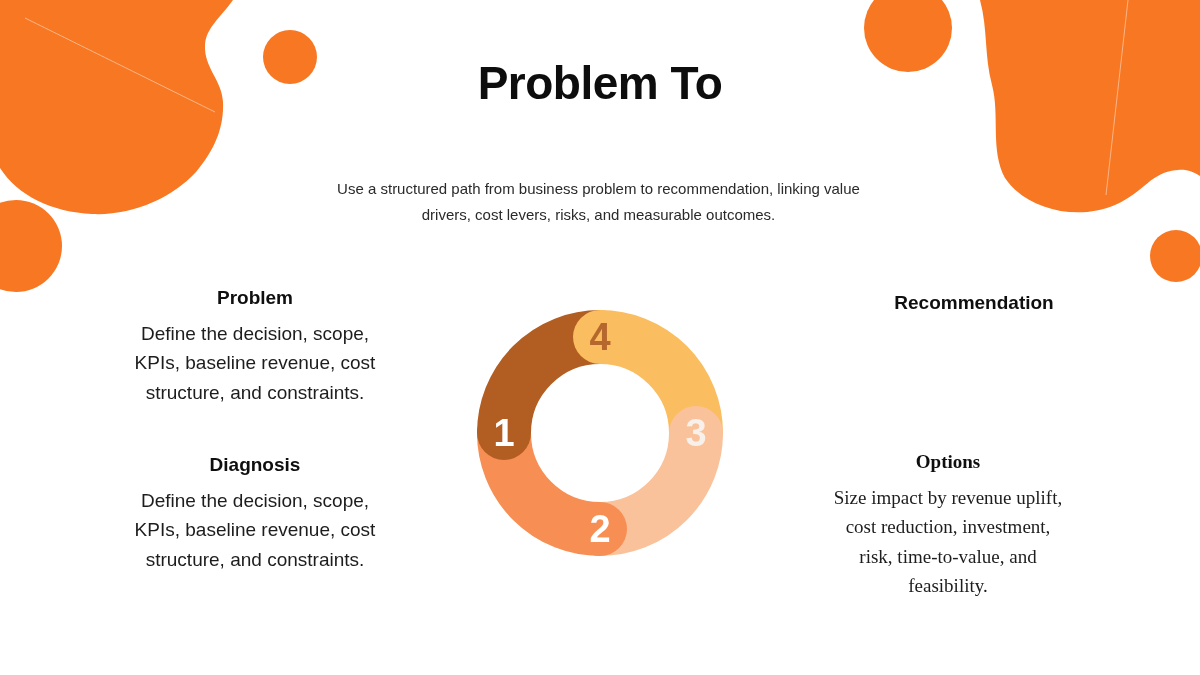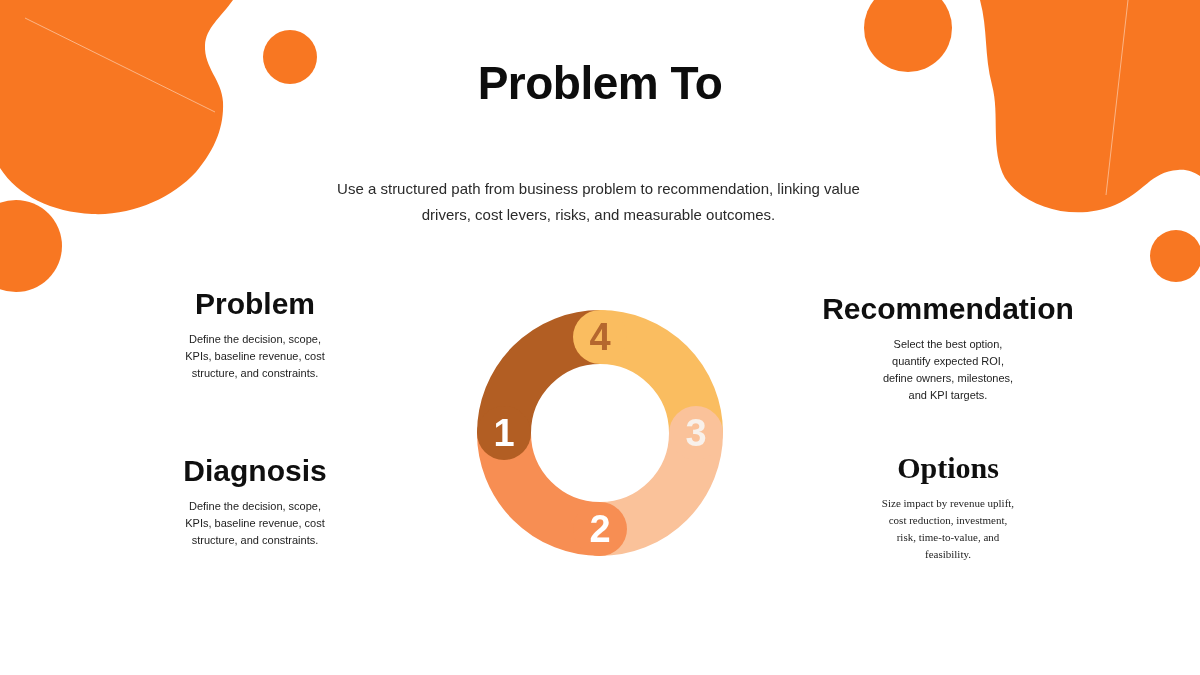--- a/index.html
+++ b/index.html
@@ -16,26 +16,26 @@
     position:absolute;top:58px;left:0;right:0;text-align:center;
     font-size:46px;font-weight:800;line-height:1.12;color:#0d0d0d;
     letter-spacing:-0.5px;
   }
   .subtitle{
     position:absolute;top:176px;left:0;right:3px;text-align:center;
     font-size:15px;line-height:1.7;color:#2a2a2a;white-space:pre-line;
   }
 
   .step-block{position:absolute;text-align:center;}
-  .step-block h2{margin:0 0 10px;font-size:30px;font-weight:800;color:#0f0f0f;}
-  .step-block p{margin:0;font-size:11px;line-height:1.55;color:#1d1d1d;white-space:pre-line;}
+  .step-block h2{margin:0 0 10px;font-size:19px;font-weight:800;color:#0f0f0f;}
+  .step-block p{margin:0;font-size:19px;line-height:1.55;color:#1d1d1d;white-space:pre-line;}
 
   .block-problem{left:108px;top:287px;width:294px;}
   .block-diagnosis{left:108px;top:454px;width:294px;}
-  .block-recommendation{left:810px;top:292px;width:276px;}
+  .block-recommendation{left:836px;top:292px;width:276px;}
   .block-options{left:810px;top:451px;width:276px;font-family:Liberation Serif, serif;}
 
   .donut{position:absolute;left:475px;top:308px;width:250px;height:250px;}
   .donut path{fill:none;stroke-width:54;}
   .donut text{
     font-family:"Liberation Sans",sans-serif;font-size:38px;font-weight:bold;
     text-anchor:middle;
   }
 </style>
 </head>
@@ -72,24 +72,20 @@
 
     <section class="step-block block-diagnosis">
       <h2>Diagnosis</h2>
       <p>Define the decision, scope,
 KPIs, baseline revenue, cost
 structure, and constraints.</p>
     </section>
 
     <section class="step-block block-recommendation">
       <h2>Recommendation</h2>
-      <p>Select the best option,
-quantify expected ROI,
-define owners, milestones,
-and KPI targets.</p>
     </section>
 
     <section class="step-block block-options">
       <h2>Options</h2>
       <p>Size impact by revenue uplift,
 cost reduction, investment,
 risk, time-to-value, and
 feasibility.</p>
     </section>
 

